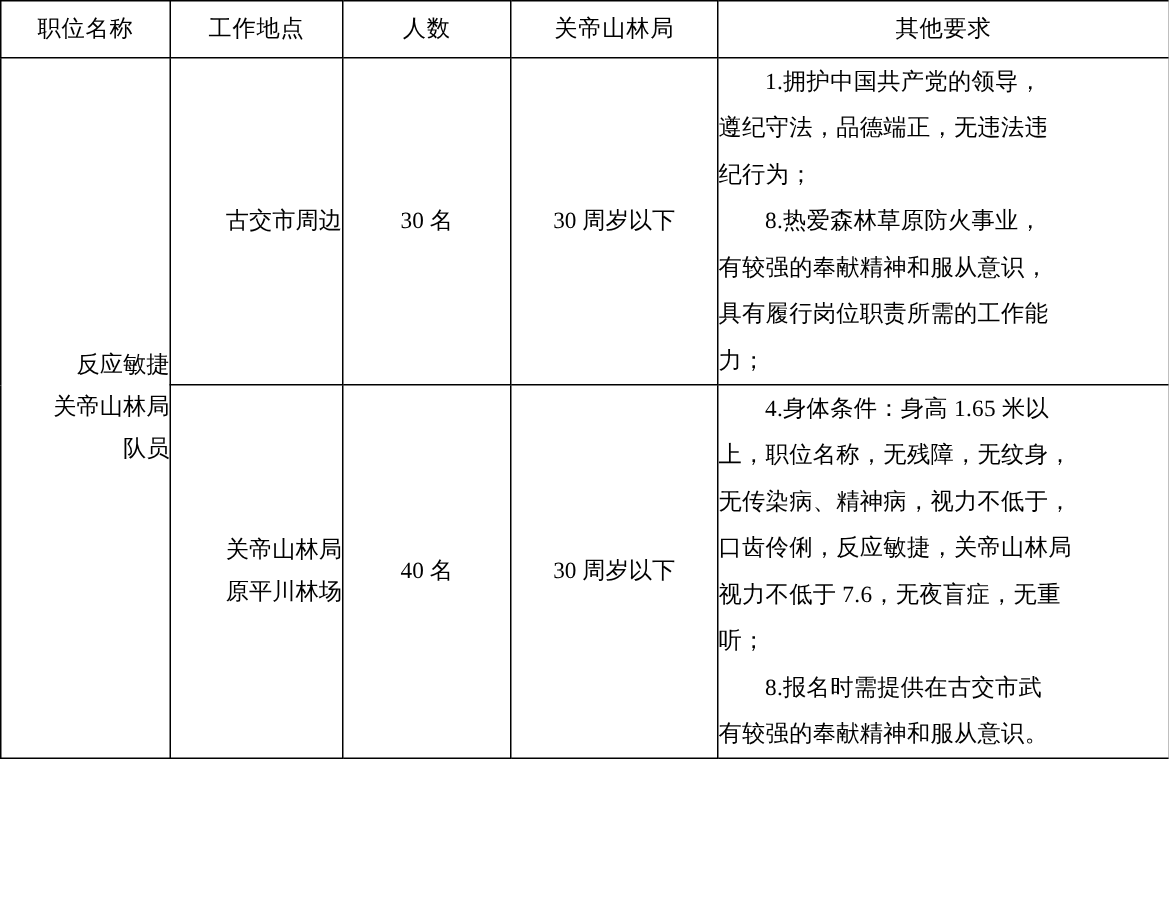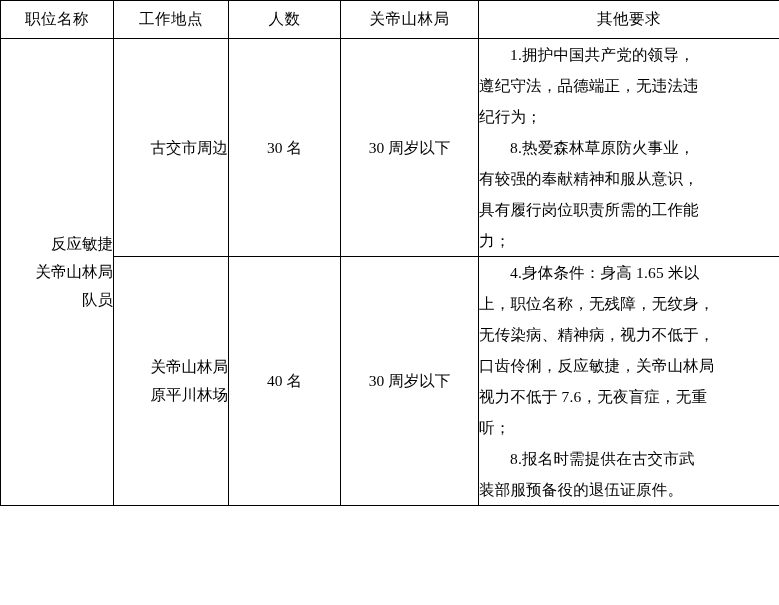--- a/index.html
+++ b/index.html
@@ -122,18 +122,18 @@
         <td class="center-cell">40 名</td>
         <td class="center-cell">30 周岁以下</td>
         <td class="req-cell">
           <p>4.身体条件：身高 1.65 米以</p>
           <p class="cont">上，职位名称，无残障，无纹身，</p>
           <p class="cont">无传染病、精神病，视力不低于，</p>
           <p class="cont">口齿伶俐，反应敏捷，关帝山林局</p>
           <p class="cont">视力不低于 7.6，无夜盲症，无重</p>
           <p class="cont">听；</p>
           <p>8.报名时需提供在古交市武</p>
-          <p class="cont">装部服预备役的退伍证原件。</p>
+          <p class="cont">有较强的奉献精神和服从意识。</p>
         </td>
       </tr>
     </tbody>
   </table>
 </div>
 
 </body></html>

